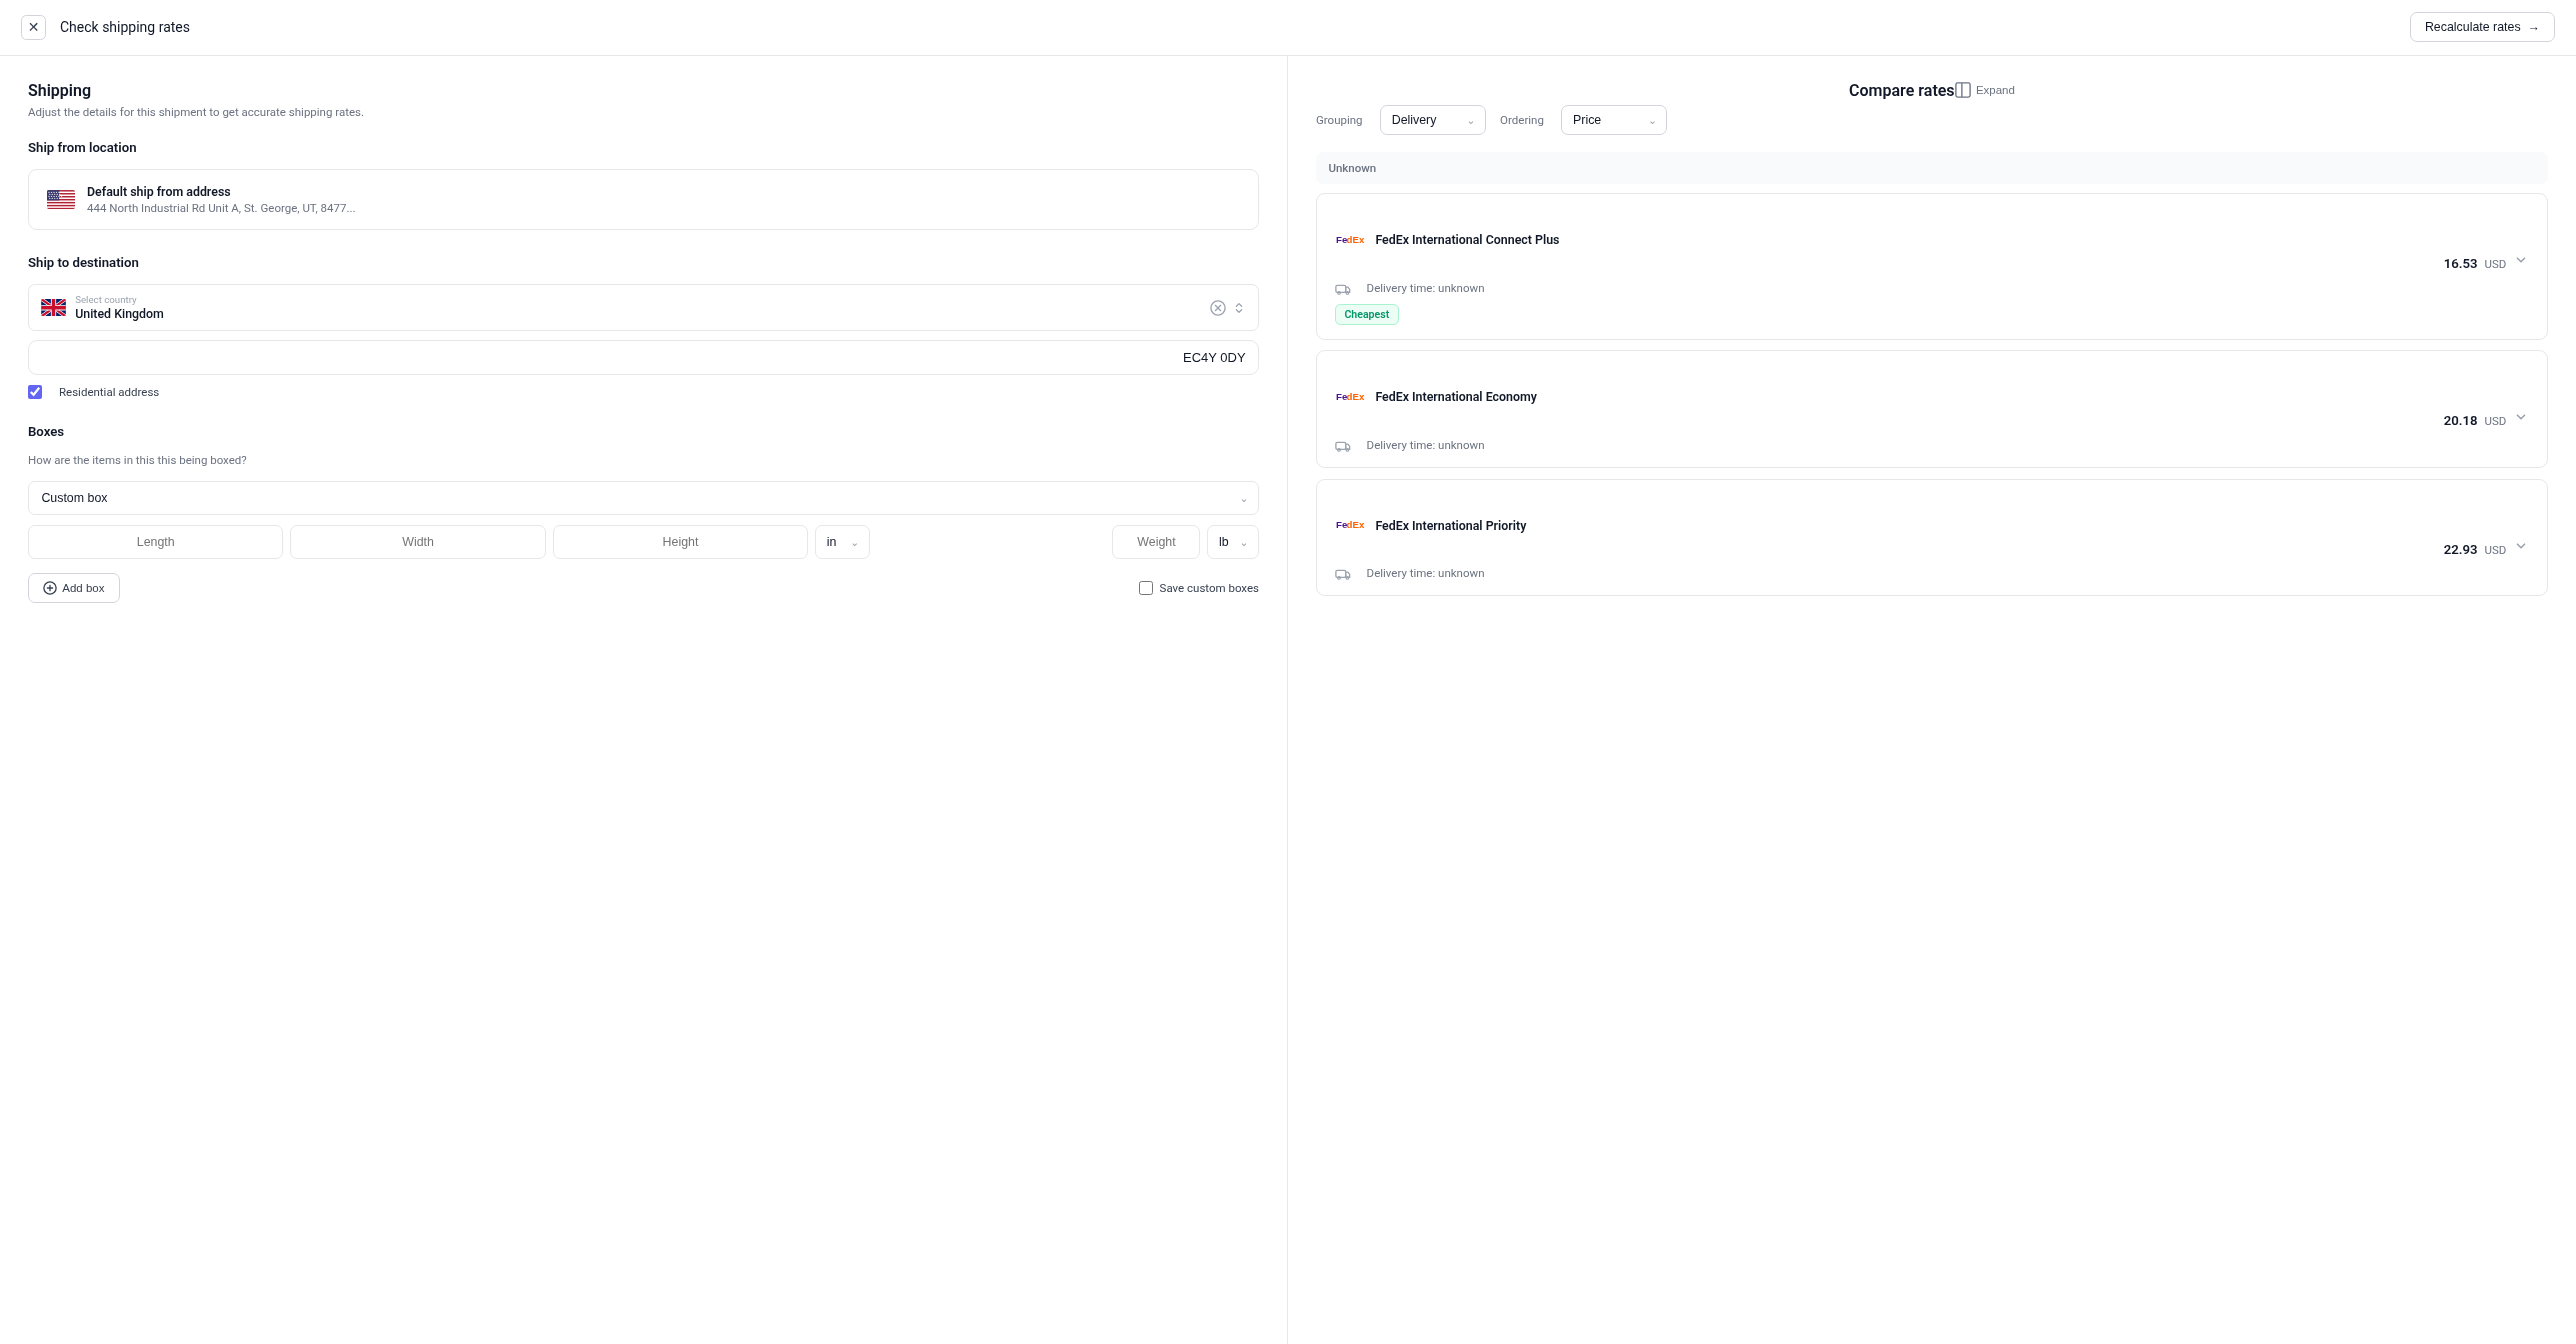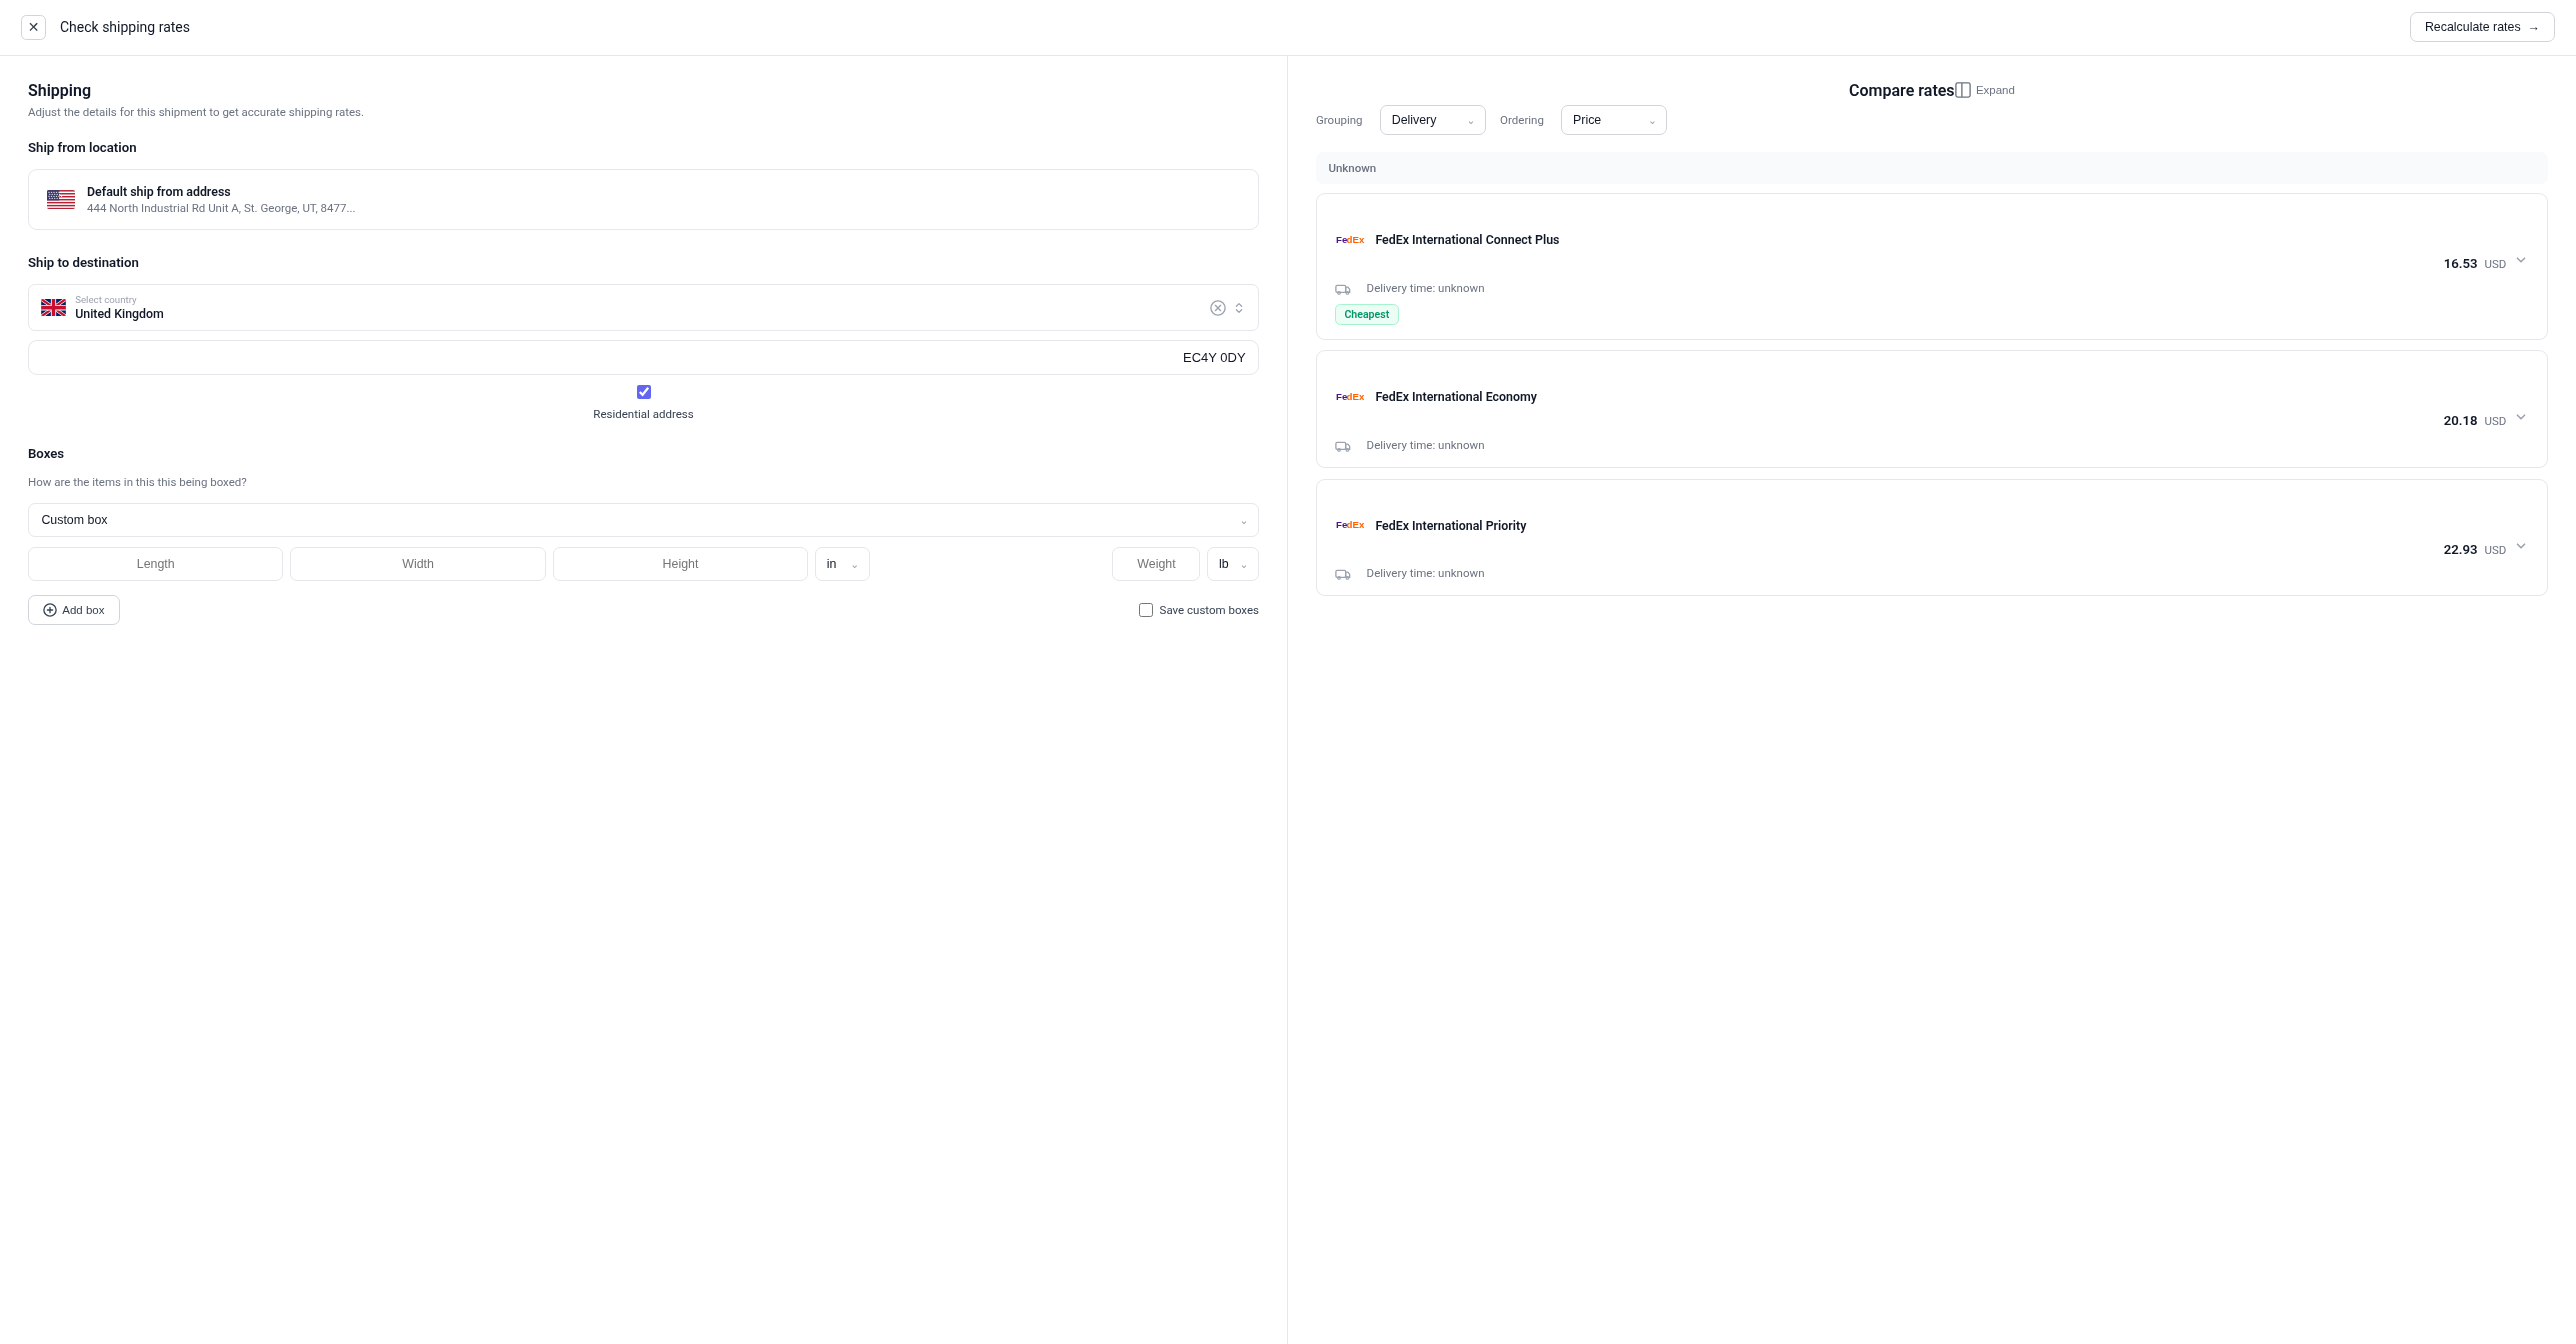--- a/index.html
+++ b/index.html
@@ -156,22 +156,21 @@
       font-size: 13px;
       color: #111827;
       outline: none;
       margin-bottom: 10.6px;
       text-align: right;
     }
 
     .checkbox-row {
       display: flex;
       align-items: center;
-      gap: 8px;
-      flex-direction: column;
+      gap: 17px;
     }
     .checkbox-row input[type="checkbox"] {
       width: 14px;
       height: 14px;
       accent-color: #6366f1;
       cursor: pointer;
     }
     .checkbox-label {
       font-size: 11.5px;
       color: #374151;

